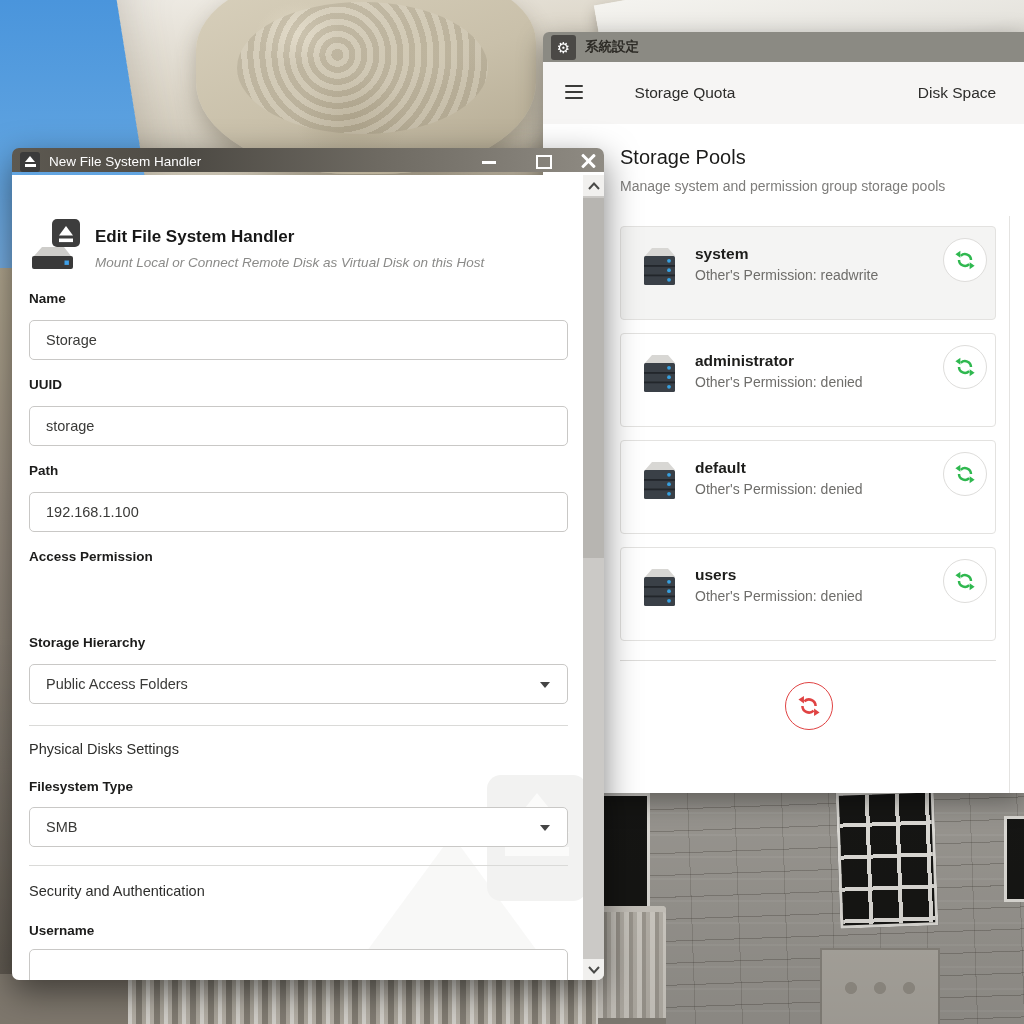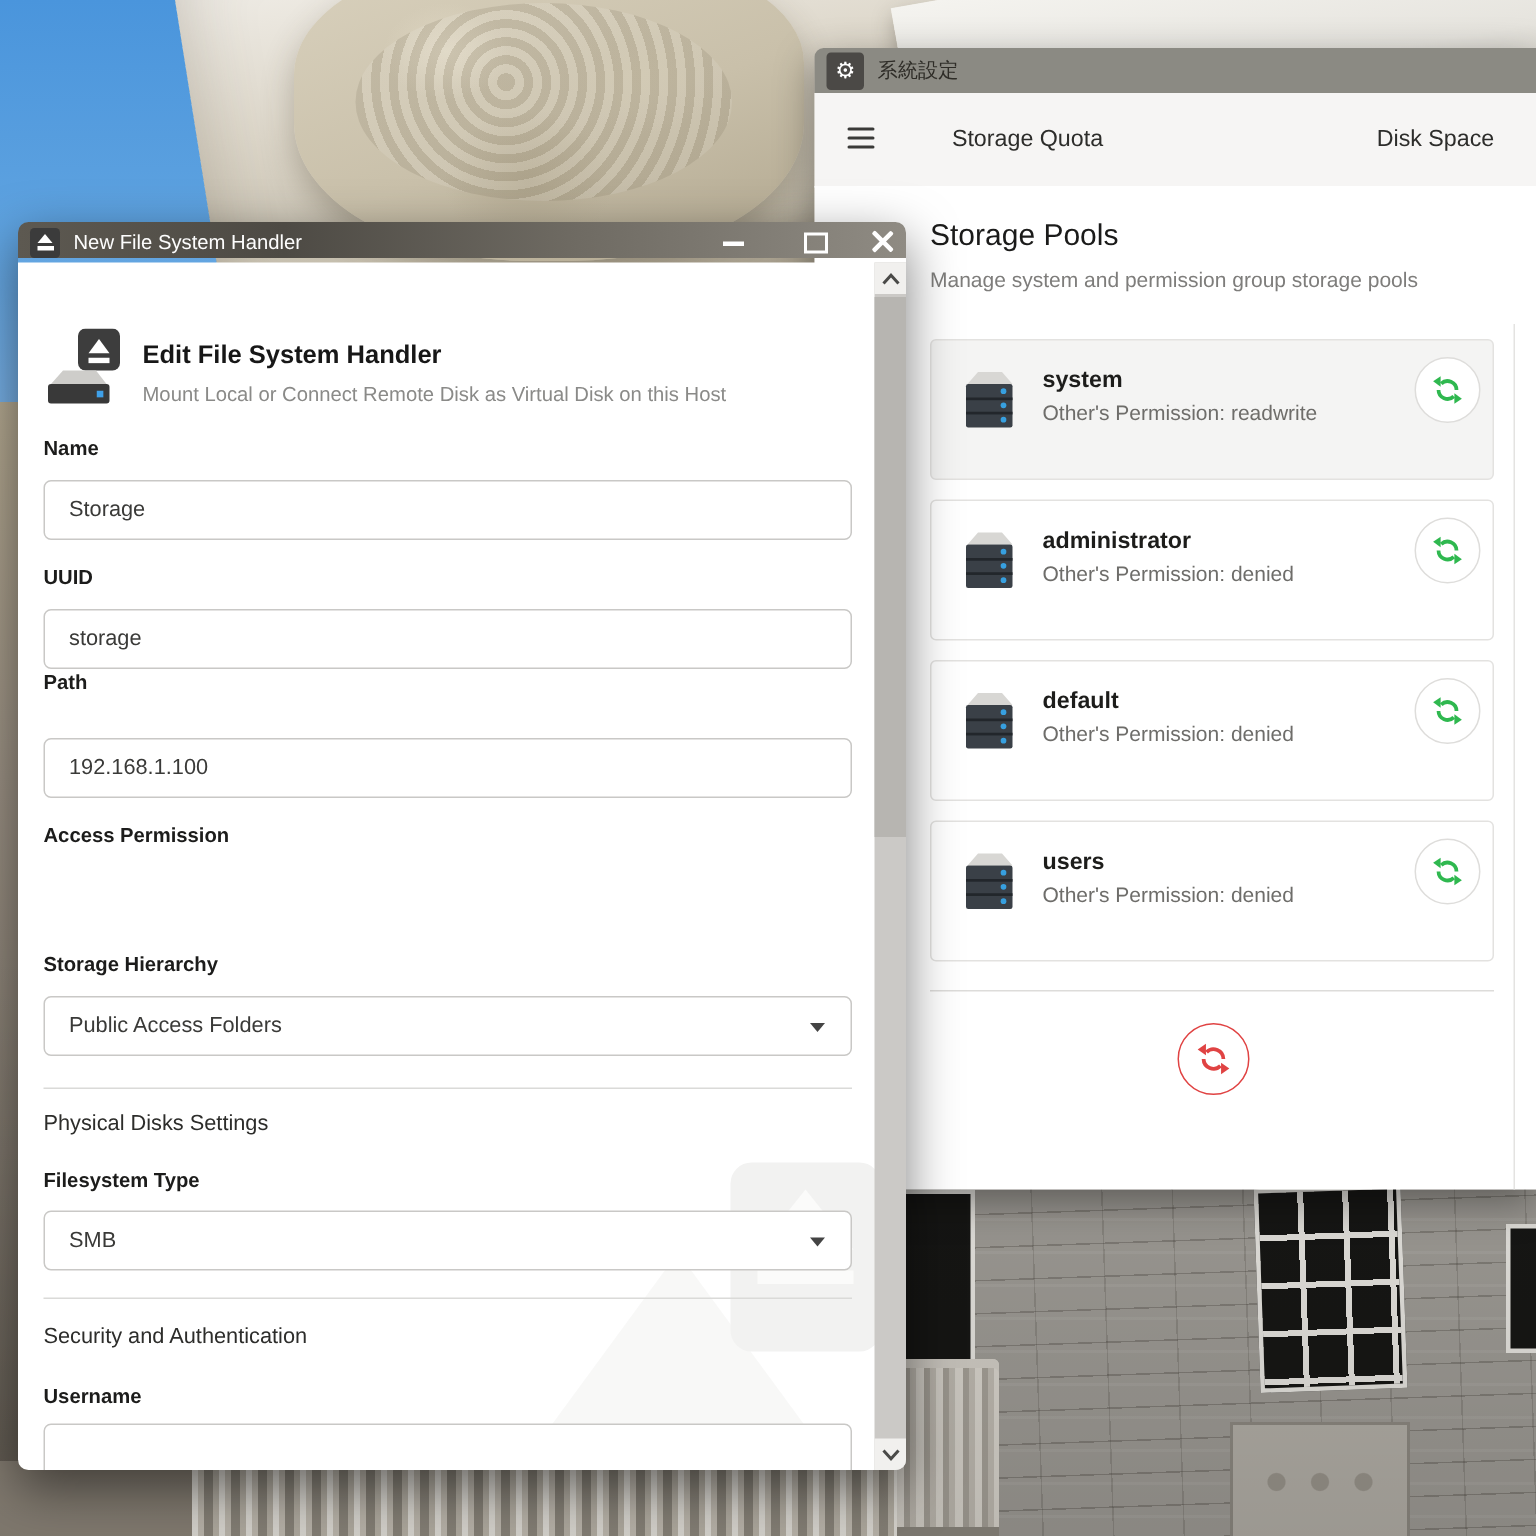--- a/index.html
+++ b/index.html
@@ -55,21 +55,21 @@
          radial-gradient(14px 14px at 75% 50%,#9b968d 0 40%,transparent 46%);}
   #photoshade{left:0;top:0;width:1024px;height:1024px;
        background:linear-gradient(180deg,rgba(0,0,0,0) 62%,rgba(0,0,0,.14) 100%);}
 
   
   #settings{left:543px;top:32px;width:481px;height:761px;z-index:1;
        border-radius:6px 6px 0 0;box-shadow:0 8px 26px rgba(0,0,0,.38);}
   #settings .titlebar{left:0;top:0;width:100%;height:30px;background:#8b8a83;border-radius:6px 0 0 0;}
   #settings .app-icon{left:8px;top:3px;width:25px;height:25px;background:#4b4946;border-radius:3px;
        color:#fff;font-size:15px;line-height:25px;text-align:center;}
-  #settings .app-title{left:42px;top:0;height:32px;line-height:30px;font-size:13.5px;color:#2e2c27;}
+  #settings .app-title{left:42px;top:0;height:32px;line-height:30px;font-size:13.5px;color:#2e2c27;font-weight:bold;}
   #settings .toolbar{left:0;top:30px;width:100%;height:62px;background:#f6f5f4;
        border-bottom:1px solid #d9d8d5;}
   .hamburger{left:22px;top:23px;width:18px;height:16px;cursor:pointer;}
   .hamburger i{display:block;width:18px;height:2.4px;background:#3a3a38;margin-bottom:3.4px;border-radius:1px;}
   .tab{top:0;height:62px;line-height:62px;transform:translateX(-50%);
        font-size:15.5px;color:#2d2d2b;white-space:nowrap;cursor:pointer;}
   #settings .content{left:0;top:92px;width:100%;height:669px;background:#fff;overflow:hidden;}
   .page-title{left:77px;top:22px;font-size:20px;font-weight:normal;color:#1b1b1a;}
   .page-subtitle{left:77px;top:54px;font-size:14px;color:#7e7d7b;}
   #pools{left:77px;top:102px;width:376px;}
@@ -108,21 +108,21 @@
   
   .wm-rect{left:475px;top:600px;width:100px;height:126px;background:#f2f2f1;border-radius:14px;z-index:0;}
   .wm-tri{position:absolute;left:18px;top:18px;width:0;height:0;
        border-left:32px solid transparent;border-right:32px solid transparent;border-bottom:40px solid #fbfbfa;}
   .wm-bar{position:absolute;left:18px;top:72px;width:64px;height:9px;background:#fbfbfa;}
   .wm-ghost{left:330px;top:660px;width:0;height:0;z-index:0;
        border-left:110px solid transparent;border-right:110px solid transparent;border-bottom:150px solid rgba(246,246,245,.8);}
 
   .dlg-header-icon{left:18px;top:44px;z-index:1;}
   .dlg-title{left:83px;top:52px;font-size:17px;font-weight:bold;color:#171717;z-index:1;}
-  .dlg-subtitle{left:83px;top:80px;font-size:13.5px;color:#8a8a88;z-index:1;}
+  .dlg-subtitle{left:83px;top:80px;font-size:13.5px;color:#8a8a88;z-index:1;font-style:italic;}
 
   .fld-label{left:17px;font-size:13.5px;font-weight:bold;color:#1c1c1b;z-index:1;}
   .fld-input,.fld-select{left:17px;width:539px;height:40px;border:1px solid #c9c8c6;border-radius:5px;
        background:#fff;font-size:14.5px;color:#3a3a38;z-index:1;box-sizing:border-box;
        font-family:"Liberation Sans","DejaVu Sans",sans-serif;}
   .fld-input{padding:0 16px;outline:none;}
   .fld-select{line-height:38px;padding-left:16px;cursor:pointer;}
   .fld-select .caret{position:absolute;right:17px;top:17px;width:0;height:0;
        border-left:5px solid transparent;border-right:5px solid transparent;border-top:6px solid #444;}
   .dlg-divider{left:17px;width:539px;height:1px;background:#dadad8;z-index:1;}
@@ -329,21 +329,21 @@
       </span>
       <div class="abs dlg-title">Edit File System Handler</div>
       <div class="abs dlg-subtitle">Mount Local or Connect Remote Disk as Virtual Disk on this Host</div>
 
       <div class="abs fld-label" style="top:116px">Name</div>
       <input class="abs fld-input" style="top: 145px;" value="Storage">
 
       <div class="abs fld-label" style="top:202px">UUID</div>
       <input class="abs fld-input" style="top: 231px;" value="storage">
 
-      <div class="abs fld-label" style="top:272px">Path</div>
+      <div class="abs fld-label" style="top:288px">Path</div>
       <input class="abs fld-input" style="top: 317px;" value="192.168.1.100">
 
       <div class="abs fld-label" style="top:374px">Access Permission</div>
 
       <div class="abs fld-label" style="top:460px">Storage Hierarchy</div>
       <div class="abs fld-select" style="top:489px">
         <span>Public Access Folders</span>
         <span class="caret"></span>
       </div>
 

